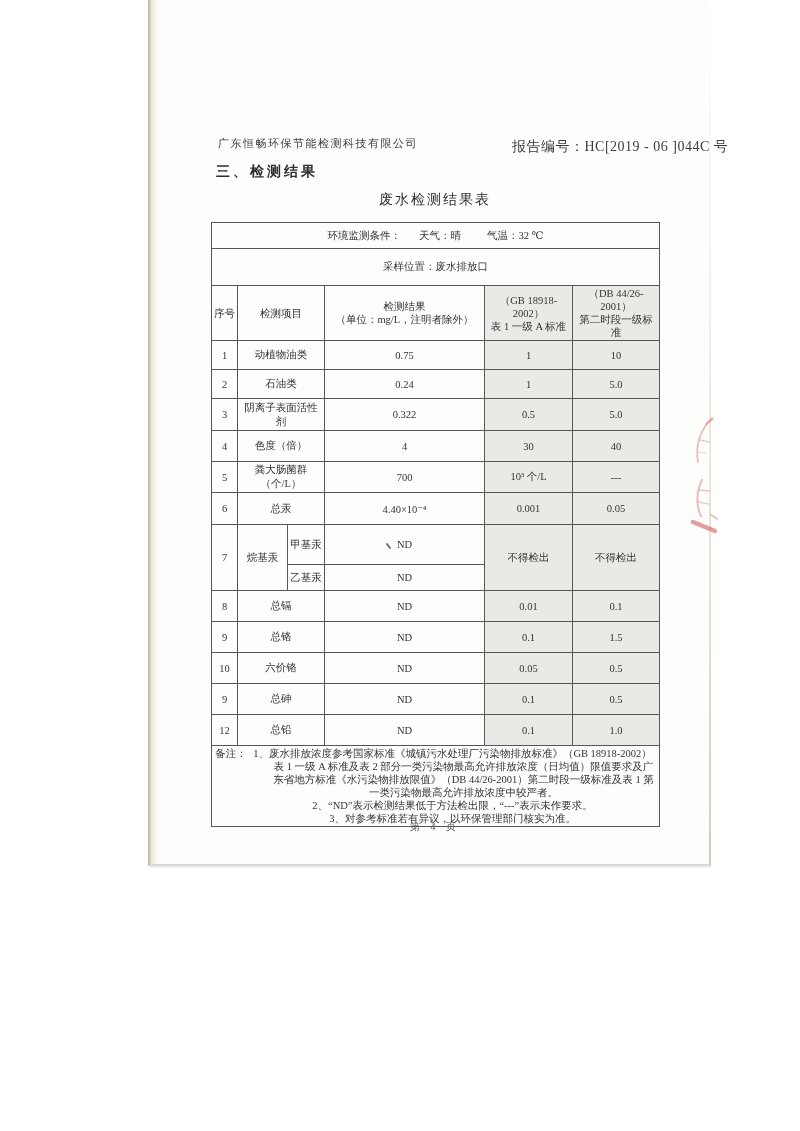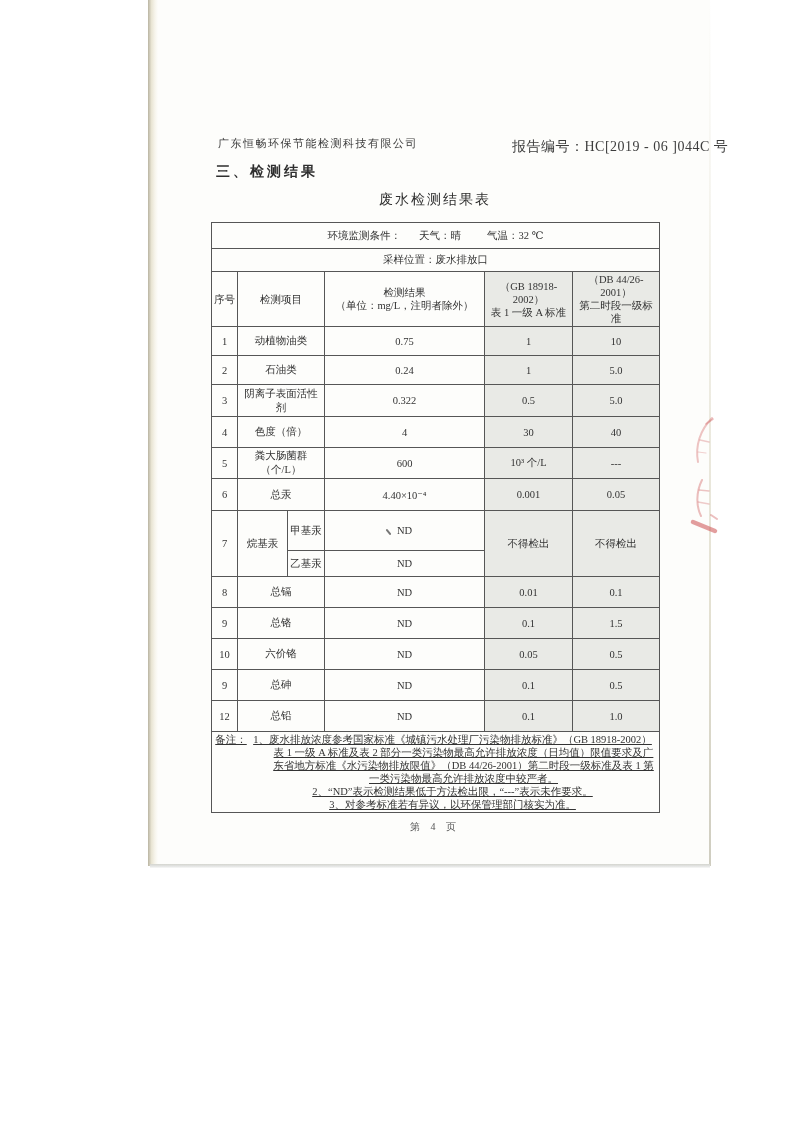--- a/index.html
+++ b/index.html
@@ -41,21 +41,21 @@
     padding:1px 2px;color:#333;
     overflow:hidden;
   }
   td.shaded,th.shaded{background:#e9eae6;}
   .cond-cell{text-align:left;padding:3px 6px;}
   .cond-gap1{display:inline-block;width:18px;}
   .cond-gap2{display:inline-block;width:26px;}
   th.hdr{font-size:10.5px;line-height:13px;}
   th.hdr-small{font-size:9.8px;line-height:13px;}
   .notes-cell{text-align:left;vertical-align:top;padding:4px 7px 5px 6px;font-size:10.5px;line-height:13px;}
-  .notes-flex{display:flex;text-decoration:underline;}
+  .notes-flex{display:flex;}
   .notes-label{flex:0 0 34px;}
   .notes-body{flex:1;}
   .note-item{padding-left:22px;text-indent:-22px;}
   .result-cell{position:relative;}
   .pen-mark{
     position:absolute;left:38%;top:52%;width:7px;height:2px;background:#4a4a4a;
     transform:rotate(52deg);border-radius:1px;opacity:.75;
   }
   
   .page-footer{position:absolute;left:211px;top:820px;width:448px;text-align:center;font-size:10px;letter-spacing:4px;color:#555;}
@@ -82,21 +82,21 @@
         <col style="width:50px">
         <col style="width:37px">
       <col style="width:160px">
         <col style="width:88px">
         <col style="width:87px">
     </colgroup>
     <tbody>
       <tr style="height:26px">
         <td class="cond-cell" colspan="6"><span>环境监测条件：</span><span class="cond-gap1"></span><span>天气：晴</span><span class="cond-gap2"></span><span>气温：32 ℃</span></td>
       </tr>
-      <tr style="height:23px">
+      <tr style="height:37px">
         <td class="cond-cell" colspan="6">采样位置：废水排放口</td>
       </tr>
       <tr style="height:34px">
         <th class="hdr">序号</th>
         <th class="hdr" colspan="2">检测项目</th>
         <th class="hdr">
           <div>检测结果</div>
           <div>（单位：mg/L，注明者除外）</div>
         </th>
         <th class="hdr-small shaded">
@@ -133,21 +133,21 @@
         <tr style="height: 31px;">
           <td>4</td>
           <td colspan="2">色度（倍）</td>
           <td class="result-cell">4</td>
           <td class="shaded">30</td>
           <td class="shaded">40</td>
         </tr>
         <tr style="height: 31px;">
           <td>5</td>
           <td colspan="2">粪大肠菌群（个/L）</td>
-          <td class="result-cell">600</td>
+          <td class="result-cell">700</td>
           <td class="shaded">10³ 个/L</td>
           <td class="shaded">---</td>
         </tr>
         <tr style="height: 32px;">
           <td>6</td>
           <td colspan="2">总汞</td>
           <td class="result-cell">4.40×10⁻⁴</td>
           <td class="shaded">0.001</td>
           <td class="shaded">0.05</td>
         </tr>

